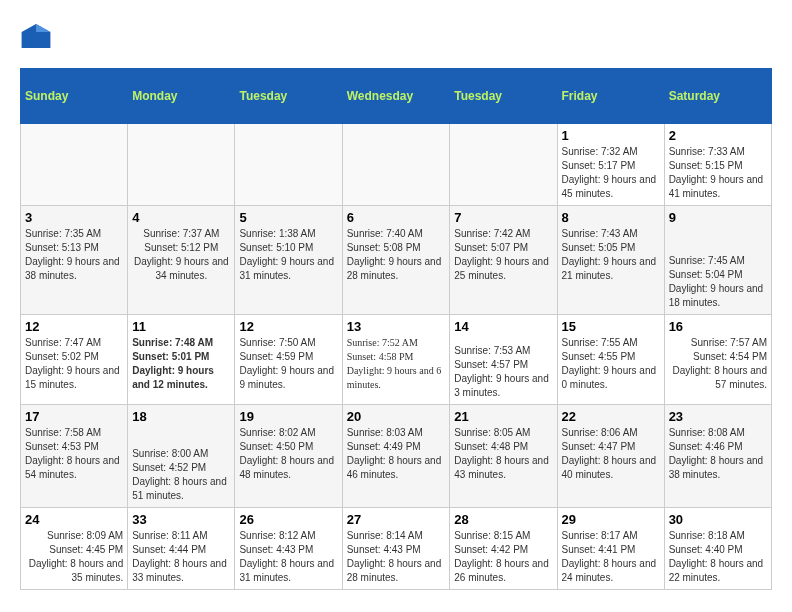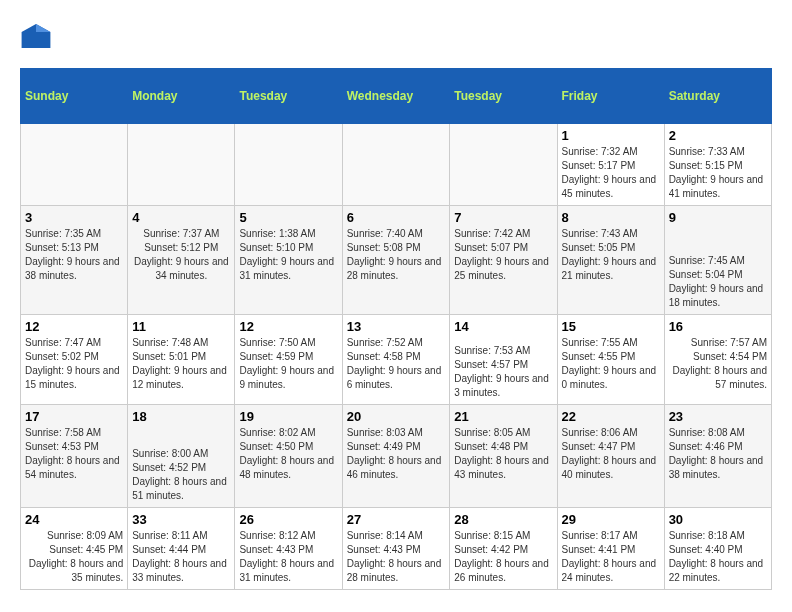--- a/index.html
+++ b/index.html
@@ -189,33 +189,33 @@
       </tr>
       <tr>
         <td>
           <span class="day-num">12</span>
           <div class="day-info" style="white-space: pre-line;">Sunrise: 7:47 AM
 Sunset: 5:02 PM
 Daylight: 9 hours and 15 minutes.</div>
         </td>
         <td>
           <span class="day-num">11</span>
-          <div class="day-info" style="white-space: pre-line;">Sunrise: 7:48 AM
+          <div class="day-info" style="white-space: pre-line; font-weight: bold;">Sunrise: 7:48 AM
 Sunset: 5:01 PM
 Daylight: 9 hours and 12 minutes.</div>
         </td>
         <td>
           <span class="day-num">12</span>
           <div class="day-info" style="white-space: pre-line;">Sunrise: 7:50 AM
 Sunset: 4:59 PM
 Daylight: 9 hours and 9 minutes.</div>
         </td>
         <td>
           <span class="day-num">13</span>
-          <div class="day-info" style="white-space: pre-line;">Sunrise: 7:52 AM
+          <div class="day-info" style="white-space: pre-line; font-family: Liberation Serif, serif;">Sunrise: 7:52 AM
 Sunset: 4:58 PM
 Daylight: 9 hours and 6 minutes.</div>
         </td>
         <td>
           <span class="day-num">14</span>
           <div class="day-info" style="white-space: pre-line; margin-top: 10px;">Sunrise: 7:53 AM
 Sunset: 4:57 PM
 Daylight: 9 hours and 3 minutes.</div>
         </td>
         <td>

